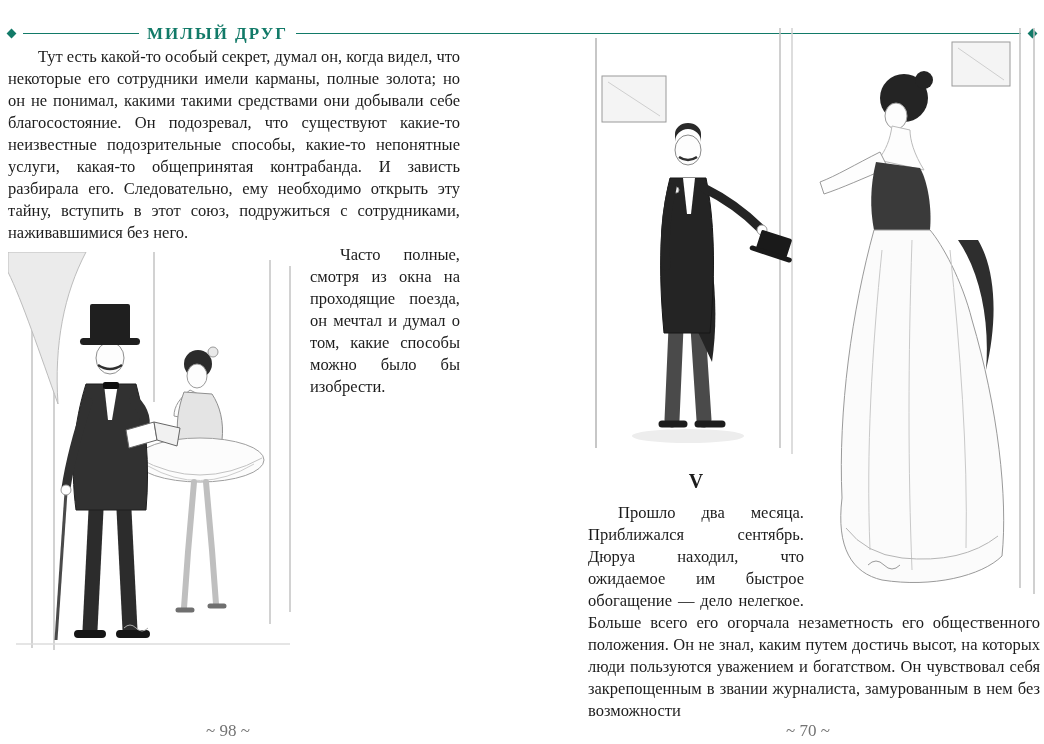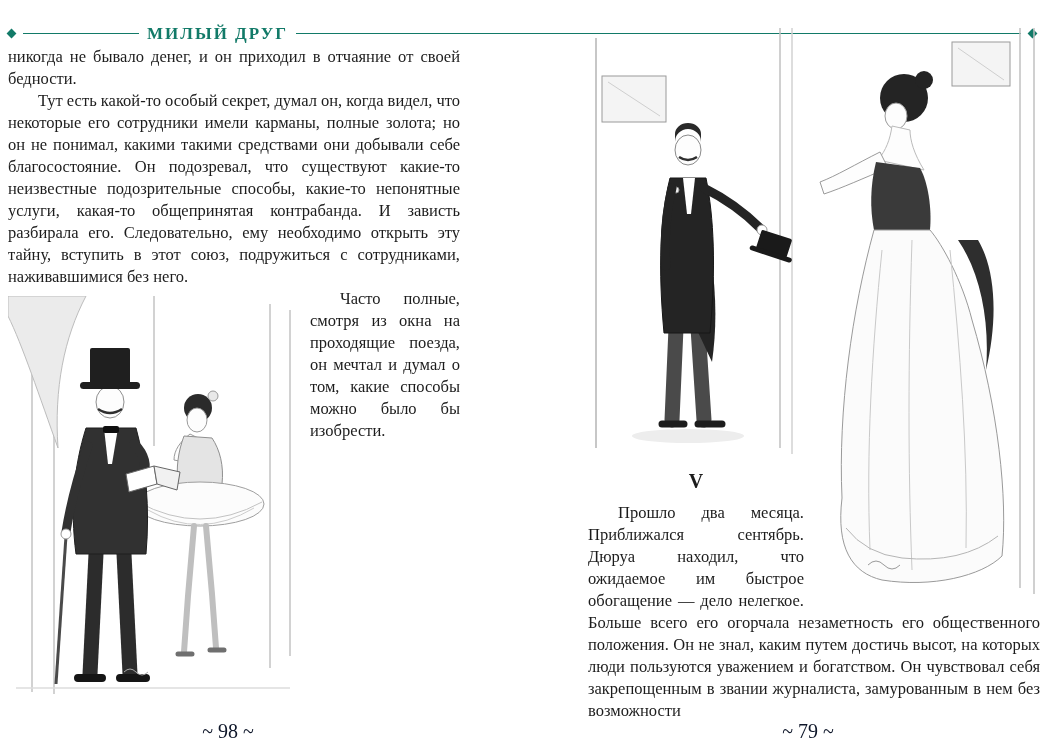--- a/index.html
+++ b/index.html
@@ -52,40 +52,39 @@
     text-align:center;
     font-weight:bold;
     font-size:20px;
     line-height:26px;
     margin:10px 0 8px 0;
   }
 
   .page-number {
     position:absolute; bottom:0; left:0; right:12px;
     text-align:center;
-    color:#0f172a;
-    font-size:20px;
+    color:#737373;
+    font-size:17px;
     text-indent:0;
   }
 </style>
 </head>
 <body>
 
 <div class="book">
 
   <header class="running-head">
     <span class="orn"></span>
     <span class="rule seg-left"></span>
     <h1 class="book-title">МИЛЫЙ ДРУГ</h1>
     <span class="rule seg-right"></span>
     <span class="orn"></span>
   </header>
 
   <section class="page page-left">
-    <p class="para no-indent">никогда не бывало денег, и он приходил в отчаяние от своей бедности.</p>
     <p class="para">Тут есть какой-то особый секрет, думал он, когда видел, что некоторые его сотрудники имели карманы, полные золота; но он не понимал, какими такими средствами они добывали себе благосостояние. Он подозревал, что существуют какие-то неизвестные подозрительные способы, какие-то непонятные услуги, какая-то общепринятая контрабанда. И зависть разбирала его. Следовательно, ему необходимо открыть эту тайну, вступить в этот союз, подружиться с сотрудниками, наживавшимися без него.</p>
 
     <div class="illus illus-left">
       <svg width="290" height="400" viewBox="0 0 290 400" xmlns="http://www.w3.org/2000/svg">
 
         <g stroke="#c3c3c3" stroke-width="1.5" fill="none">
           <path d="M24 6 V396"></path>
           <path d="M46 2 V398"></path>
           <path d="M146 0 V150"></path>
           <path d="M262 8 V372"></path>
@@ -190,16 +189,16 @@
           <path d="M87 114 A13 13 0 0 1 113 114 L113 106 A13 11 0 0 0 87 106 Z" fill="#2a2a2a"></path>
           <path d="M91 129 Q100 135 109 129" stroke="#2e2e2e" stroke-width="2.5" fill="none"></path>
         </g>
       </svg>
     </div>
 
     <h2 class="chapter-heading">V</h2>
 
     <p class="para">Прошло два месяца. Приближался сентябрь. Дюруа находил, что ожидаемое им быстрое обогащение — дело нелегкое. Больше всего его огорчала незаметность его общественного положения. Он не знал, каким путем достичь высот, на которых люди пользуются уважением и богатством. Он чувствовал себя закрепощенным в звании журналиста, замурованным в нем без возможности</p>
 
-    <div class="page-number">~ 79 ~</div>
+    <div class="page-number">~ 70 ~</div>
   </section>
 
 </div>
 
 </body></html>

